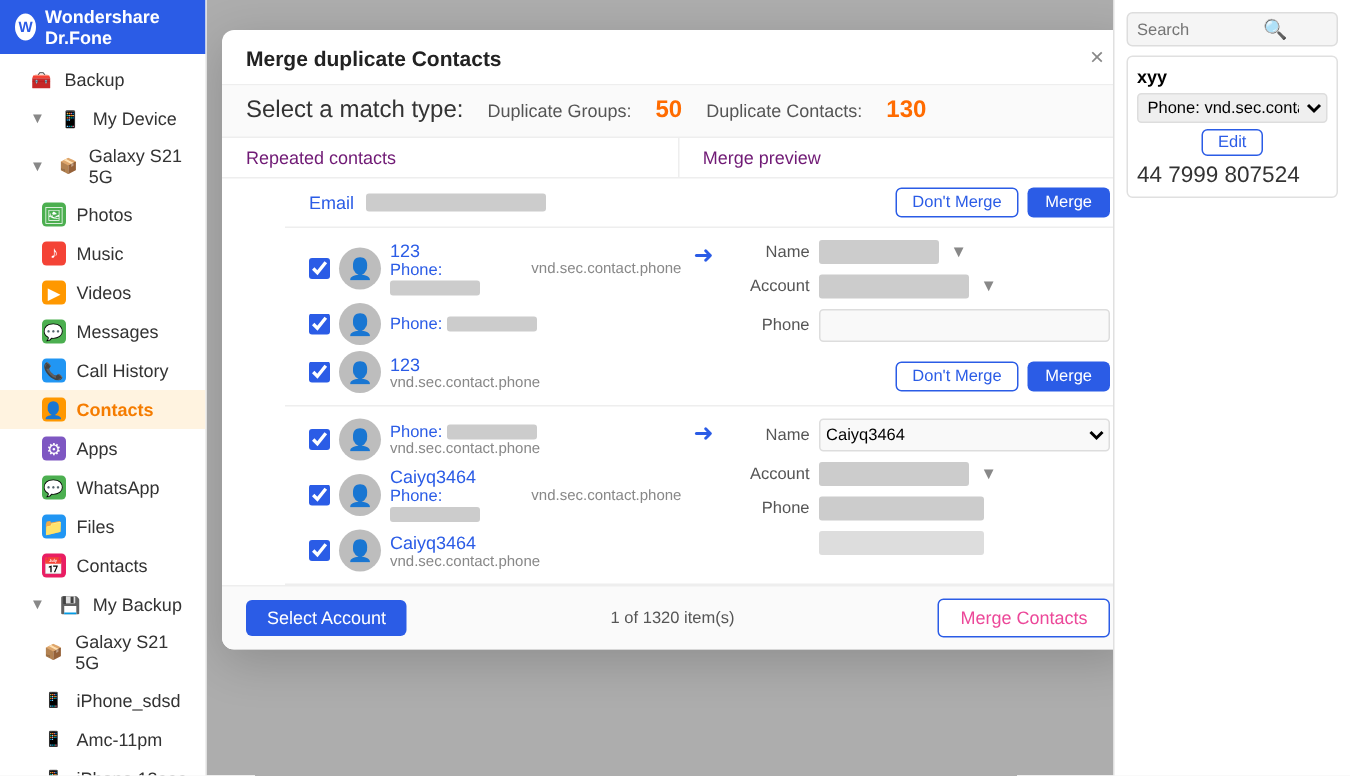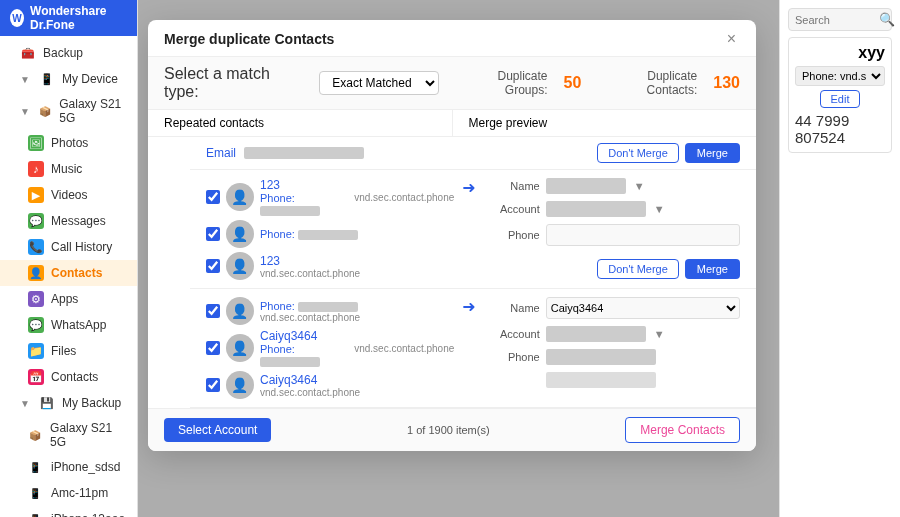--- a/index.html
+++ b/index.html
@@ -61,21 +61,21 @@
     .icon-apps { background: #7e57c2; color: #fff; }
     .icon-whatsapp { background: #4caf50; color: #fff; }
     .icon-files { background: #2196f3; color: #fff; }
     .icon-calendar { background: #e91e63; color: #fff; }
     .chevron { font-size: 10px; color: #888; margin-right: 2px; }
     .indent { padding-left: 20px; }
     .indent2 { padding-left: 28px; }
 
     
     .right-panel {
-      width: 121px;
+      width: 158px;
       background: #fff;
       border-left: 1px solid #e0e0e0;
       padding: 8px;
       display: flex;
       flex-direction: column;
       gap: 6px;
     }
     .right-search {
       display: flex;
       align-items: center;
@@ -88,21 +88,21 @@
     .right-search input {
       border: none; background: transparent; font-size: 11px; outline: none; width: 80px;
     }
     .contact-preview {
       background: #fff;
       border: 1px solid #e0e0e0;
       border-radius: 4px;
       padding: 6px;
       font-size: 11px;
     }
-    .contact-name { font-weight: 600; font-size: 16px; margin-bottom: 4px; text-align: right; }
+    .contact-name { font-weight: 600; font-size: 12px; margin-bottom: 4px; }
     .contact-phone-select {
       width: 100%;
       font-size: 11px;
       border: 1px solid #ddd;
       border-radius: 3px;
       padding: 2px;
       margin-bottom: 4px;
     }
     .edit-btn {
       border: 1px solid #2b5ce6;
@@ -184,21 +184,21 @@
     .stat-label { font-size: 12px; color: #555; text-align: right; }
     .stat-val { font-size: 16px; font-weight: 700; color: #ff6b00; }
 
     .modal-cols {
       display: flex;
       gap: 0;
       border-bottom: 1px solid #eee;
     }
     .col-header {
       font-size: 12px;
-      color: #000000;
+      color: #701a75;
       padding: 6px 16px;
       font-weight: 500;
     }
     .col-left { flex: 1; border-right: 1px solid #eee; }
     .col-right { flex: 1; }
 
     .modal-body {
       overflow-y: auto;
       max-height: 340px;
       padding: 0;
@@ -440,24 +440,20 @@
 
   <div class="modal">
 
     <div class="modal-header">
       <span class="modal-title">Merge duplicate Contacts</span>
       <button class="modal-close">×</button>
     </div>
 
     <div class="modal-toolbar">
       <span class="match-type-label">Select a match type:</span>
-      <select class="match-select">
-        <option>Exact Matched</option>
-        <option>Fuzzy Matched</option>
-      </select>
       <span class="stat-label">Duplicate Groups:</span>
       <span class="stat-val">50</span>
       <span class="stat-label">Duplicate Contacts:</span>
       <span class="stat-val">130</span>
     </div>
 
     <div class="modal-cols">
       <div class="col-header col-left">Repeated contacts</div>
       <div class="col-header col-right">Merge preview</div>
     </div>
@@ -590,21 +586,21 @@
               <span style="display:inline-block;width:110px;height:16px;background:#ddd;border-radius:2px;"></span>
             </div>
           </div>
         </div>
       </div>
 
     </div>
 
     <div class="modal-footer">
       <button class="btn-select-account">Select Account</button>
-      <span class="pagination">1 of 1900 item(s)</span>
+      <span class="pagination">1 of 1320 item(s)</span>
       <button class="btn-merge-contacts">Merge Contacts</button>
     </div>
   </div>
 </div>
 
 <div class="right-panel">
   <div class="right-search">
     <input type="text" placeholder="Search" style="">
     <span style="color:#888;font-size:13px;">🔍</span>
   </div>

